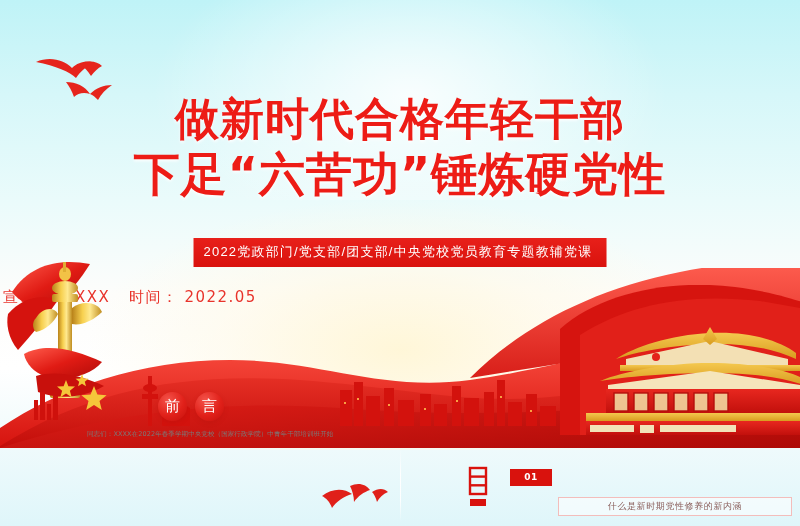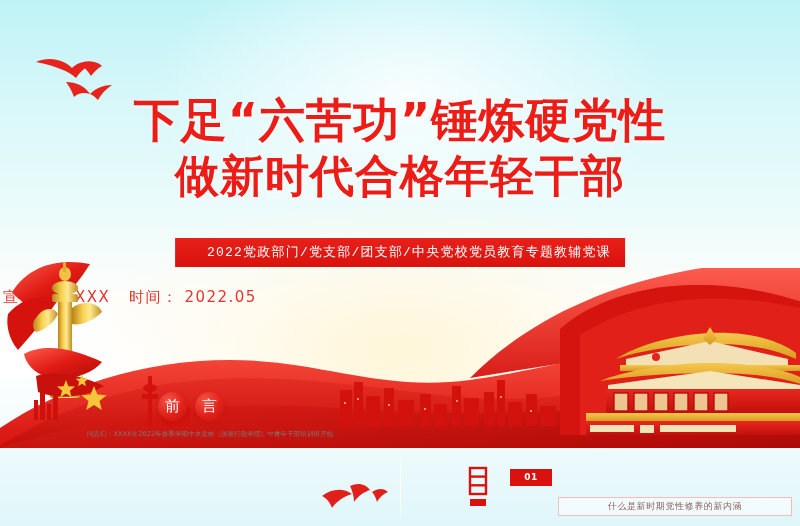--- a/index.html
+++ b/index.html
@@ -48,22 +48,22 @@
     letter-spacing:1px;
     text-shadow:0 2px 3px rgba(255,255,255,.85);
     white-space:nowrap;
   }
   .title-line.l2{font-size:44px;}
   
   .subbar{
     position:absolute;left:50%;transform:translateX(-50%);top:238px;
     background:linear-gradient(180deg,#e8201a 0%,#d9120d 100%);
     color:#ffffff;font-size:13px;letter-spacing:1.2px;
-    padding:5px 14px 6px 32px;white-space:nowrap;
-    font-family:Liberation Mono, monospace;
+    padding:5px 14px 6px 10px;white-space:nowrap;
+    font-family:Liberation Sans, sans-serif;
   }
   
   .speaker{
     position:absolute;left:0;top:288px;width:800px;
     color:#e8342b;font-size:15px;letter-spacing:1.5px;
     font-family:"DejaVu Sans","Liberation Sans",sans-serif;
     text-shadow:0 1px 2px rgba(255,255,255,.8);
   }
   .speaker span{margin:0 3px;}
   
@@ -118,22 +118,22 @@
   <div class="birds">
     <svg viewBox="0 0 112 62" width="112" height="62">
       <path d="M4 18 C18 12 32 16 40 24 C46 18 56 16 62 19 C54 22 48 28 44 34 C38 28 24 22 4 18 Z" fill="#e6241c"></path>
       <path d="M48 20 C56 16 65 17 70 22 C66 24 62 28 59 32 C56 27 52 23 48 20 Z" fill="#e6241c"></path>
       <path d="M34 38 C44 38 53 42 58 50 C52 48 46 49 42 53 C40 47 37 42 34 38 Z" fill="#e6241c"></path>
       <path d="M58 50 C64 44 72 41 80 41 C74 45 69 50 66 56 C63 53 61 51 58 50 Z" fill="#e6241c"></path>
     </svg>
   </div>
 
   <div class="title-wrap">
+    <div class="title-line l2">做新时代合格年轻干部</div>
     <div class="title-line l1">下足“六苦功”锤炼硬党性</div>
-    <div class="title-line l2">做新时代合格年轻干部</div>
   </div>
 
   <div class="subbar">2022党政部门/党支部/团支部/中央党校党员教育专题教辅党课</div>
 
   <div class="speaker">
     <span>宣讲人：</span><span>XXX</span>&nbsp;&nbsp;<span>时间：</span><span>2022.05</span>
   </div>
 
   <div class="red-mass">
     <svg viewBox="0 0 800 180" preserveAspectRatio="none">

